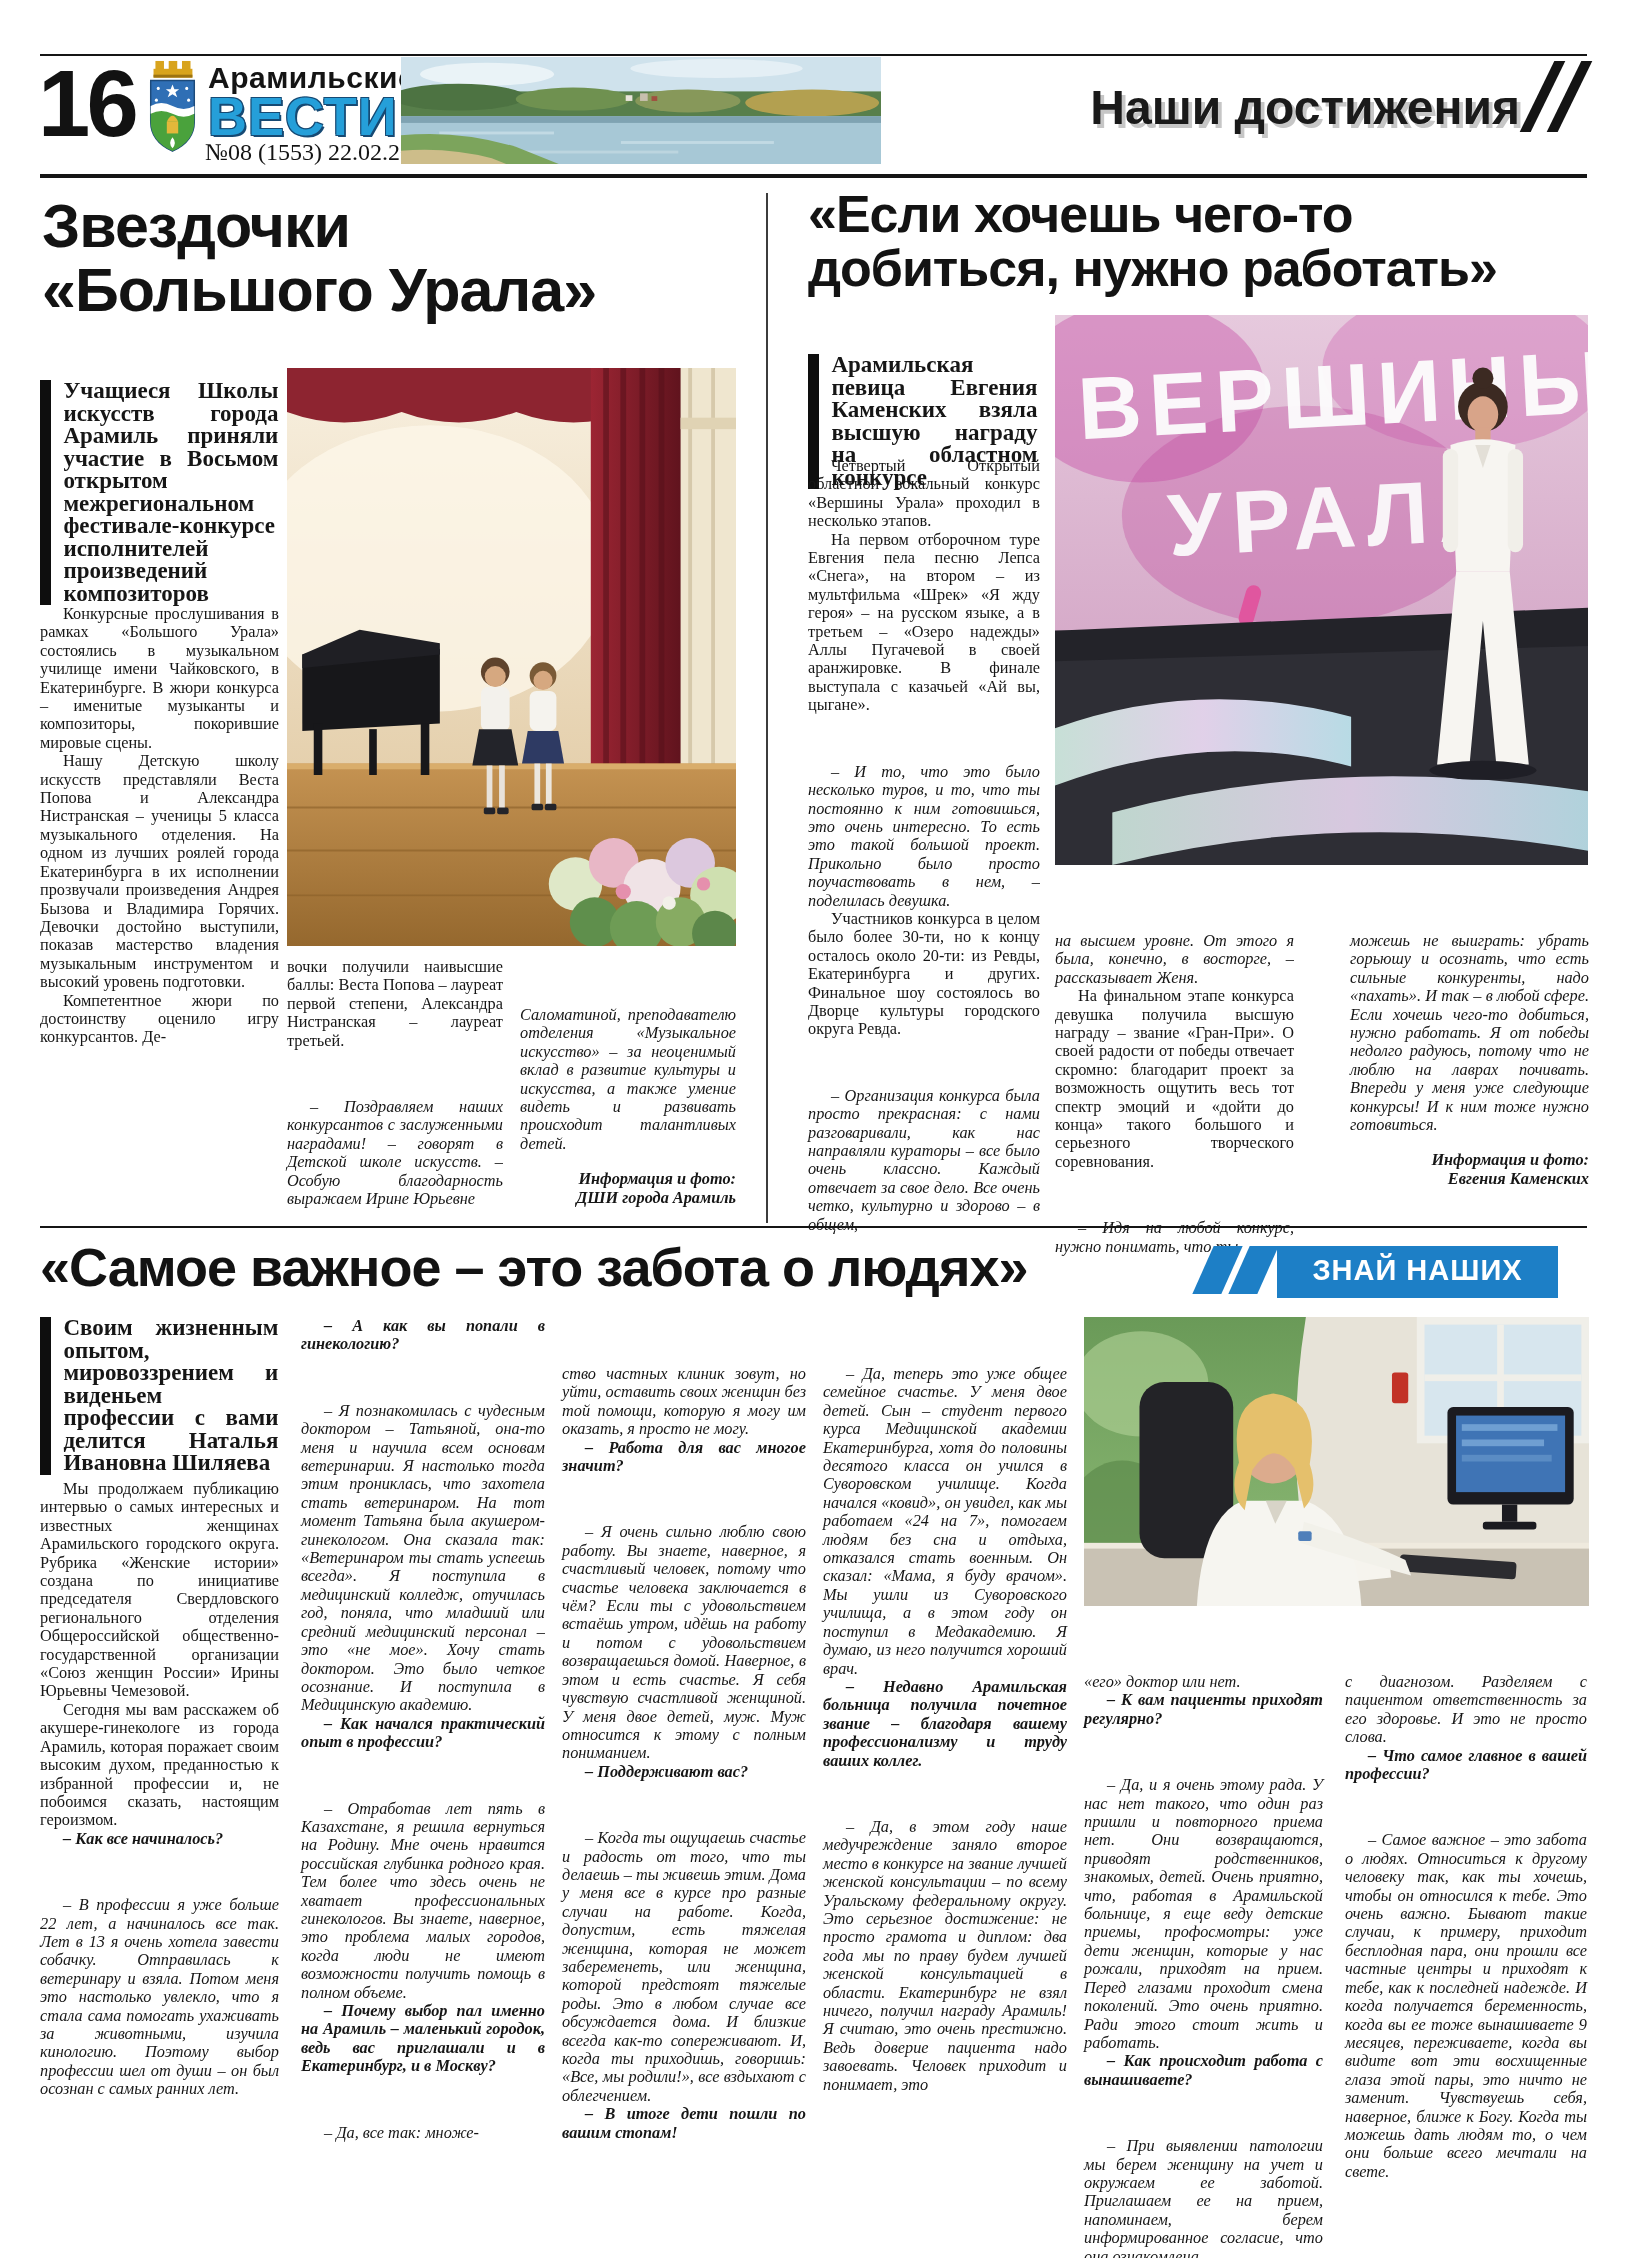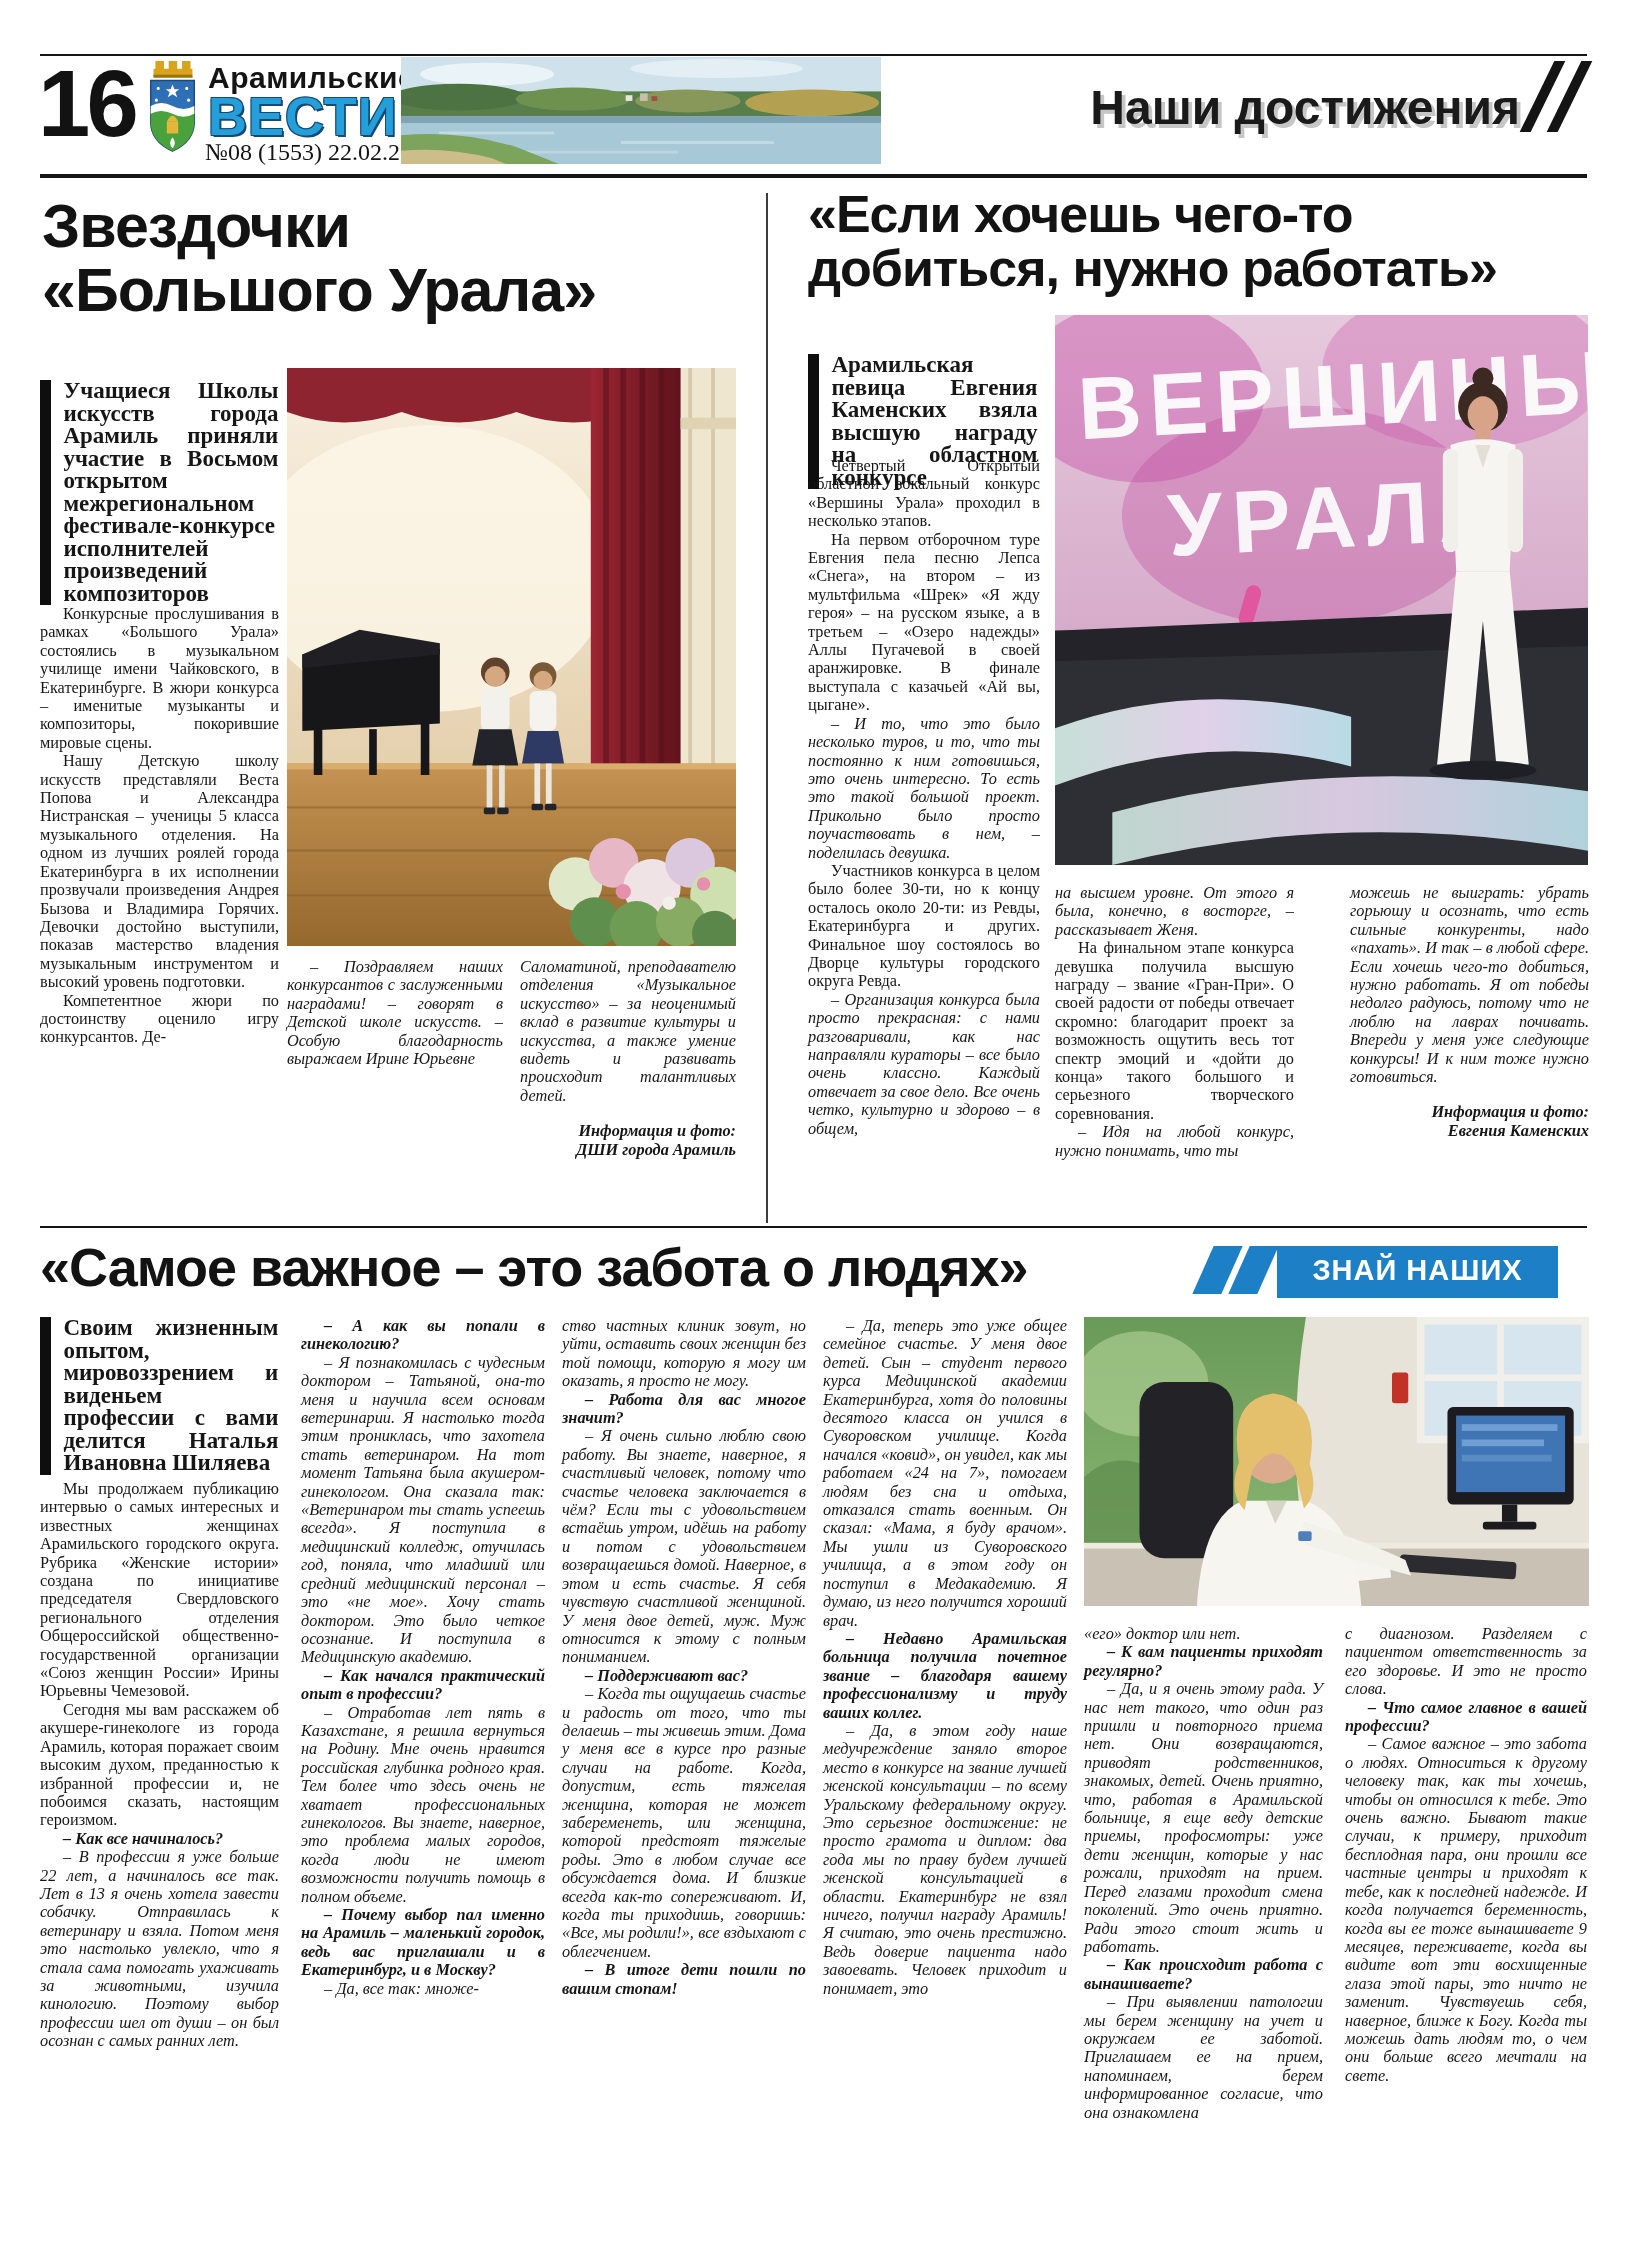--- a/index.html
+++ b/index.html
@@ -24,21 +24,21 @@
   .hl{font-family:"Liberation Sans","DejaVu Sans",sans-serif;font-weight:700;color:#131313;letter-spacing:-1px;}
   .hl1{font-size:61px;line-height:64px;}
   .hl2{font-size:52px;line-height:54px;}
   .hl3{font-size:54px;line-height:1;}
   .lead{border-left:11.5px solid #0e0e0e;padding-left:12.4px;font-weight:700;
         font-size:23px;line-height:22.5px;text-align:justify;}
   
   .col{font-size:16.3px;line-height:18.4px;text-align:justify;}
   .col p{margin:0;text-indent:23px;}
   .col p.noind{text-indent:0;}
-  .col p.a{font-style:italic;}
+  .col p.a{font-style:italic;margin-top:48px;}
   .col p.q{font-style:italic;font-weight:700;}
   .col p.cr{font-style:italic;font-weight:700;text-align:right;text-indent:0;}
   .col p.a + p.cr, .col p.r + p.cr{margin-top:17px;}
   .vline{background:#3c3c3c;}
   
   .badge-box{position:absolute;background:#1d7fc6;color:#ffffff;
              font-family:"Liberation Sans","DejaVu Sans",sans-serif;font-weight:700;
              font-size:29px;line-height:48px;text-align:center;letter-spacing:1px;}
   .badge-stripe{position:absolute;width:29px;height:48px;background:#1d7fc6;transform:skewX(-24deg);}
   .photo{overflow:hidden;}
@@ -178,20 +178,21 @@
         <circle cx="436" cy="540" r="7" fill="#e590ad"></circle>
     </svg>
   </div>
 
   <div class="abs col" style="left:40px;top:605px;width:239px;">
       <p class="r">Конкурсные прослушивания в рамках «Большого Урала» состоялись в музыкальном училище имени Чайковского, в Екатеринбурге. В жюри конкурса – именитые музыканты и композиторы, покорившие мировые сцены.</p>
       <p class="r">Нашу Детскую школу искусств представляли Веста Попова и Александра Нистранская – ученицы 5 класса музыкального отделения. На одном из лучших роялей города Екатеринбурга в их исполнении прозвучали произведения Андрея Бызова и Владимира Горячих. Девочки достойно выступили, показав мастерство владения музыкальным инструментом и высокий уровень подготовки.</p>
       <p class="r">Компетентное жюри по достоинству оценило игру конкурсантов. Де-</p>
     </div>
   <div class="abs col" style="left:287px;top:958px;width:216px;">
+      <p class="r noind">вочки получили наивысшие баллы: Веста Попова – лауреат первой степени, Александра Нистранская – лауреат третьей.</p>
       <p class="a">– Поздравляем наших конкурсантов с заслуженными наградами! – говорят в Детской школе искусств. – Особую благодарность выражаем Ирине Юрьевне</p>
     </div>
   <div class="abs col" style="left:520px;top:958px;width:216px;">
       <p class="a noind">Саломатиной, преподавателю отделения «Музыкальное искусство» – за неоценимый вклад в развитие культуры и искусства, а также умение видеть и развивать происходит талантливых детей.</p>
       <p class="cr">Информация и фото:</p>
       <p class="cr">ДШИ города Арамиль</p>
     </div>
 
   <div class="abs vline" style="left:766px;top:193px;width:1.9px;height:1030px;"></div>
 

